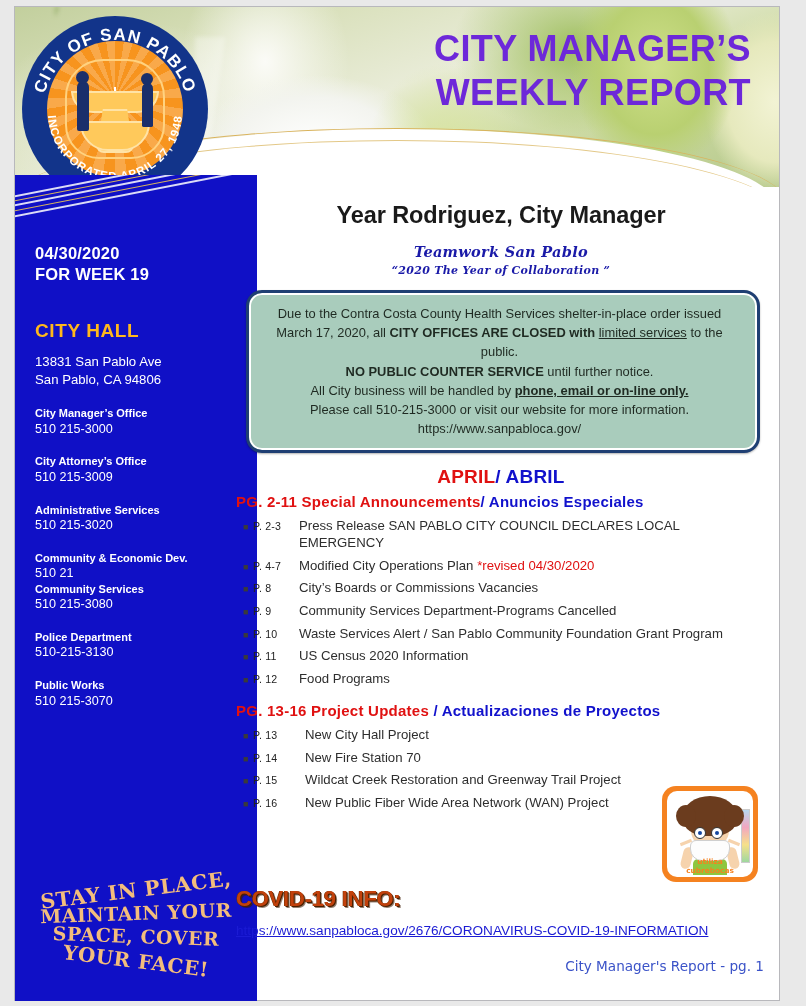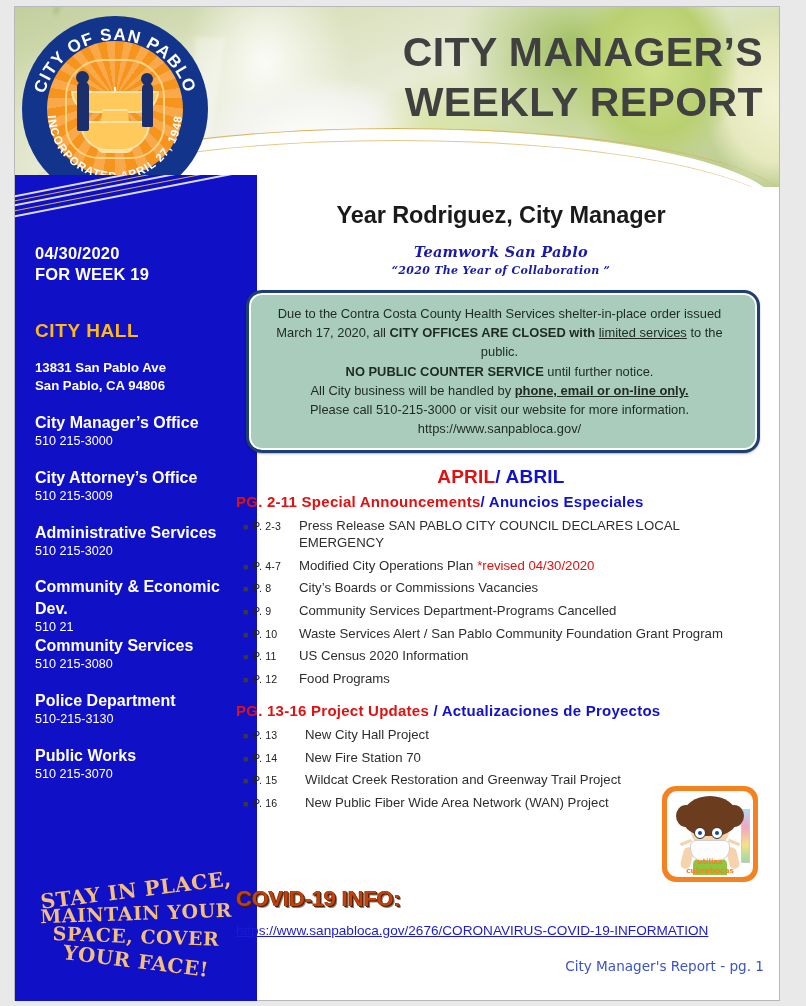--- a/index.html
+++ b/index.html
@@ -35,23 +35,23 @@
     content:"";position:absolute;inset:0;
     background:
       linear-gradient(112deg,rgba(90,130,40,.38) 0 4px,rgba(0,0,0,0) 4px 40px),
       linear-gradient(75deg,rgba(110,150,55,.28) 0 5px,rgba(0,0,0,0) 5px 70px),
       linear-gradient(98deg,rgba(255,255,255,.30) 0 30px,rgba(0,0,0,0) 30px 120px);
     background-position:40px 0, 330px 10px, 180px 30px;
     background-repeat:no-repeat;
     filter:blur(2px);
   }
   .banner-title{
-    position:absolute;right:16px;top:20px;width:470px;text-align:right;
-    color:#404040;font-weight:bold;line-height:1.22;
-    font-size:41px;letter-spacing:.4px;
+    position:absolute;right:28px;top:20px;width:470px;text-align:right;
+    color:#6d28d9;font-weight:bold;line-height:1.22;
+    font-size:36px;letter-spacing:.4px;
     font-family:"Liberation Sans",sans-serif;
   }
   .banner-title .l2{display:block;}
   .swoosh{
     position:absolute;left:0;right:0;bottom:-62px;height:120px;
     background:#ffffff;border-radius:52% 52% 0 0 / 70% 70% 0 0;
   }
   .swoosh-line{
     position:absolute;left:-10px;right:-10px;bottom:-58px;height:116px;
     border-top:1.4px solid #d9b35c;border-radius:52% 52% 0 0 / 70% 70% 0 0;
@@ -107,23 +107,23 @@
   
   .sidebar{
     position:absolute;left:15px;top:175px;width:242px;height:826px;
     background:#1010c6;overflow:hidden;
   }
   .sb-stripe{position:absolute;left:-30px;width:300px;height:1.6px;background:#ffffff;opacity:.85;transform:rotate(-11deg);transform-origin:left center;}
   .sb-gold{position:absolute;left:-30px;width:300px;height:1.4px;background:#d7b35e;transform:rotate(-11deg);transform-origin:left center;}
   .sidebar-body{position:absolute;left:0;right:0;top:0;bottom:0;padding:68px 12px 0 20px;box-sizing:border-box;color:#fff;}
   .sb-date{font-size:16.5px;font-weight:bold;line-height:1.3;letter-spacing:.2px;}
   .sb-cityhall{color:#ffb81c;font-size:19px;font-weight:bold;margin-top:34px;letter-spacing:.6px;}
-  .sb-addr{font-size:13.2px;font-weight:bold;line-height:1.38;margin-top:17px;}
+  .sb-addr{font-size:13.2px;font-weight:normal;line-height:1.38;margin-top:11px;}
   .sb-dept{margin-top:17px;}
-  .sb-dept .n{font-size:16px;font-weight:bold;line-height:1.32;}
+  .sb-dept .n{font-size:11px;font-weight:bold;line-height:1.32;}
   .sb-dept .p{font-size:12.6px;font-weight:normal;line-height:1.32;}
   .sb-dept.tight{margin-top:0;}
   .slogan{
     position:absolute;left:0;right:0;bottom:28px;text-align:center;
     color:#f3bd7c;font-family:"DejaVu Serif",serif;font-weight:bold;
     font-size:18px;line-height:1.22;letter-spacing:.5px;
   }
   .slogan div{white-space:nowrap;}
   .slogan .s1{transform:rotate(-7deg) scale(1.02);font-size:20px;}
   .slogan .s2{transform:rotate(-2deg);font-size:19px;}

